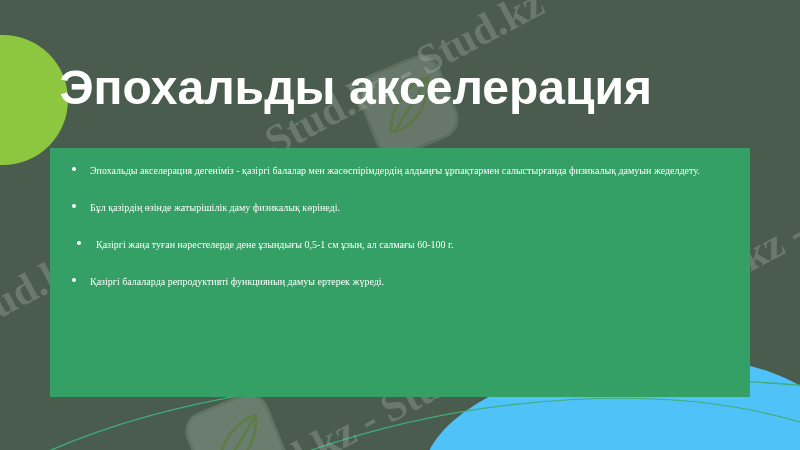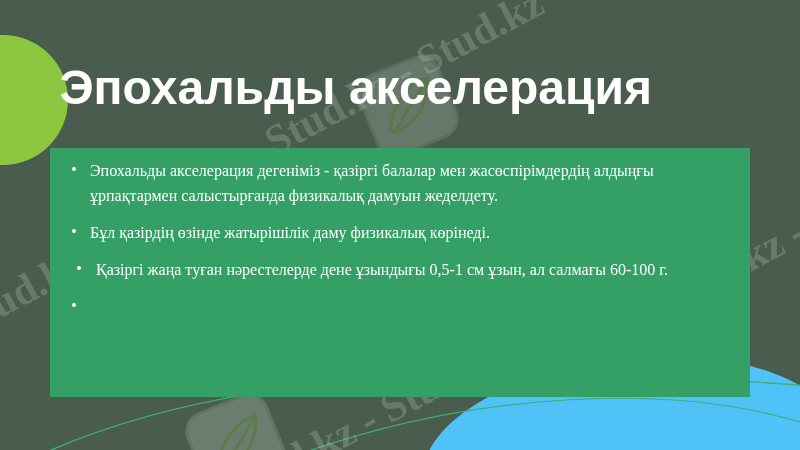--- a/index.html
+++ b/index.html
@@ -113,21 +113,21 @@
 
   .bullet-list {
     margin: 0;
     padding: 0;
     list-style: none;
   }
   .bullet {
     position: relative;
     color: #ffffff;
     font-family: "Liberation Serif", serif;
-    font-size: 16px;
+    font-size: 10px;
     line-height: 25px;
     padding-left: 26px;
     margin-bottom: 12px;
   }
   .bullet:last-child { margin-bottom: 0; }
   .bullet .dot {
     position: absolute;
     left: 8px;
     top: 9px;
     width: 4px;
@@ -180,17 +180,18 @@
       <li class="bullet">
         <span class="dot"></span>
         <span>Бұл қазірдің өзінде жатырішілік даму физикалық көрінеді.</span>
       </li>
       <li class="bullet indent">
         <span class="dot"></span>
         <span>Қазіргі жаңа туған нәрестелерде дене ұзындығы 0,5-1 см ұзын, ал салмағы 60-100 г.</span>
       </li>
       <li class="bullet">
         <span class="dot"></span>
+        <span>Қазіргі балаларда репродуктивті функцияның дамуы ертерек жүреді.</span>
       </li>
     </ul>
   </div>
 
 </div>
 
 </body></html>

